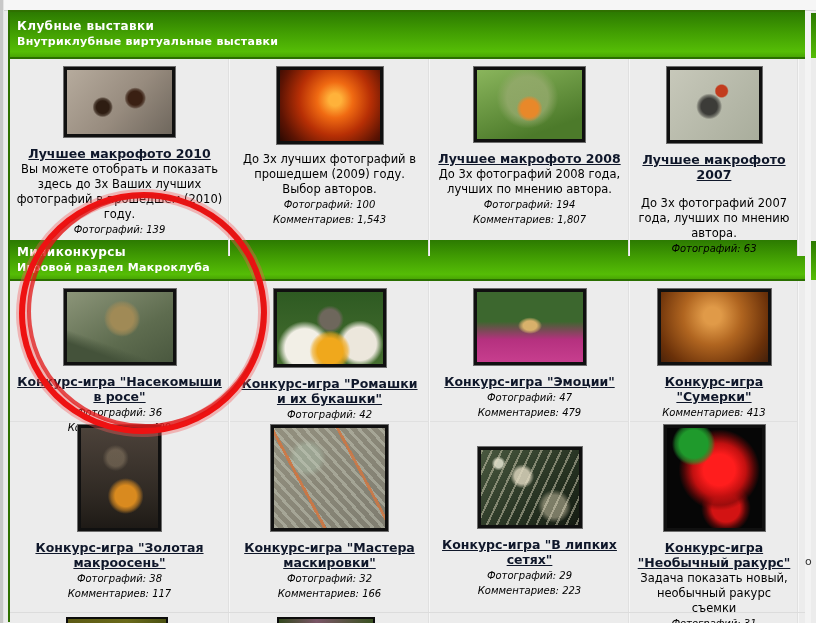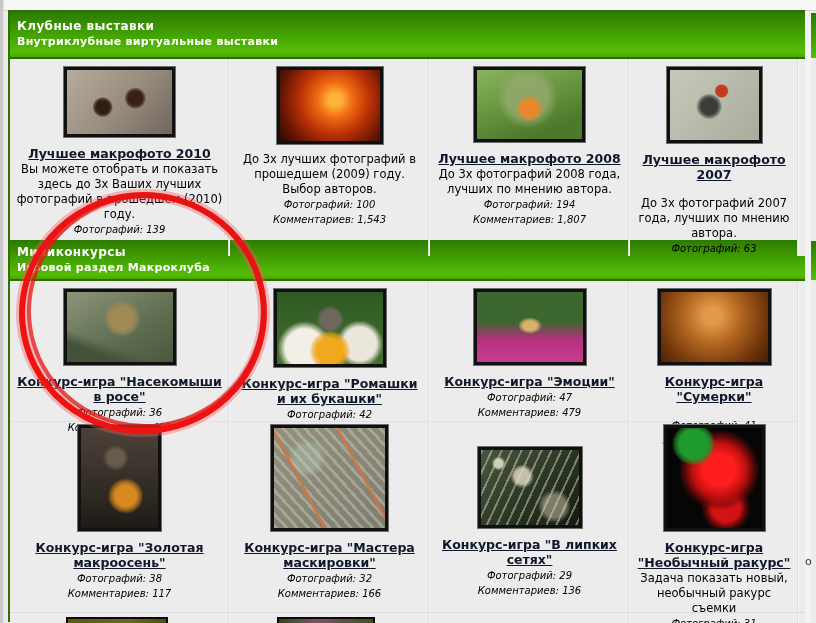--- a/index.html
+++ b/index.html
@@ -166,21 +166,20 @@
     </div>
     <div class="cell">
       <span class="thumb-frame"><span class="thumb t7"></span></span>
       <a class="title">Конкурс-игра "Эмоции"</a>
       <div class="stat">Фотографий: 47</div>
       <div class="stat">Комментариев: 479</div>
     </div>
     <div class="cell">
       <span class="thumb-frame"><span class="thumb t8"></span></span>
       <a class="title">Конкурс-игра "Сумерки"</a>
-      <div class="stat gap-top">Фотографий: 41</div>
       <div class="stat">Комментариев: 413</div>
     </div>
     <div class="cell stub"></div>
   </div>
 
   <div class="row row3">
     <div class="cell">
       <span class="thumb-frame"><span class="thumb t9"></span></span>
       <a class="title">Конкурс-игра "Золотая макроосень"</a>
       <div class="stat">Фотографий: 38</div>
@@ -189,21 +188,21 @@
     <div class="cell">
       <span class="thumb-frame"><span class="thumb t10"></span></span>
       <a class="title">Конкурс-игра "Мастера маскировки"</a>
       <div class="stat">Фотографий: 32</div>
       <div class="stat">Комментариев: 166</div>
     </div>
     <div class="cell">
       <span class="thumb-frame" style="margin-top:22px"><span class="thumb t11"></span></span>
       <a class="title">Конкурс-игра "В липких сетях"</a>
       <div class="stat">Фотографий: 29</div>
-      <div class="stat">Комментариев: 136</div>
+      <div class="stat">Комментариев: 223</div>
     </div>
     <div class="cell">
       <span class="thumb-frame"><span class="thumb t12"></span></span>
       <a class="title">Конкурс-игра "Необычный ракурс"</a>
       <div class="desc">Задача показать новый, необычный ракурс съемки</div>
       <div class="stat">Фотографий: 31</div>
       
     </div>
     <div class="cell stub"></div>
   </div>

